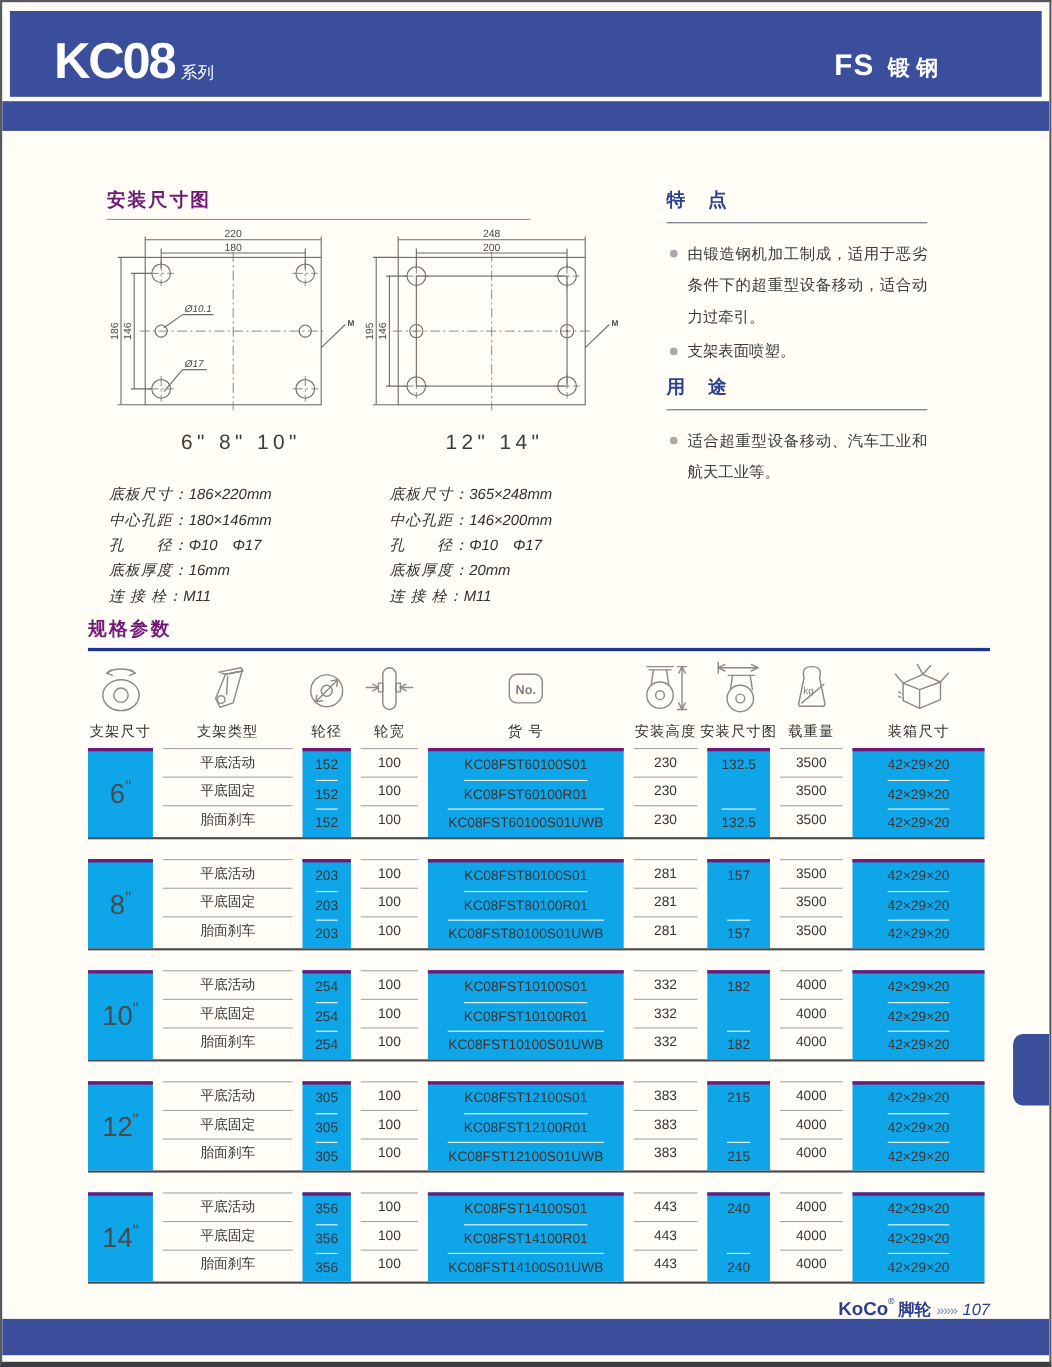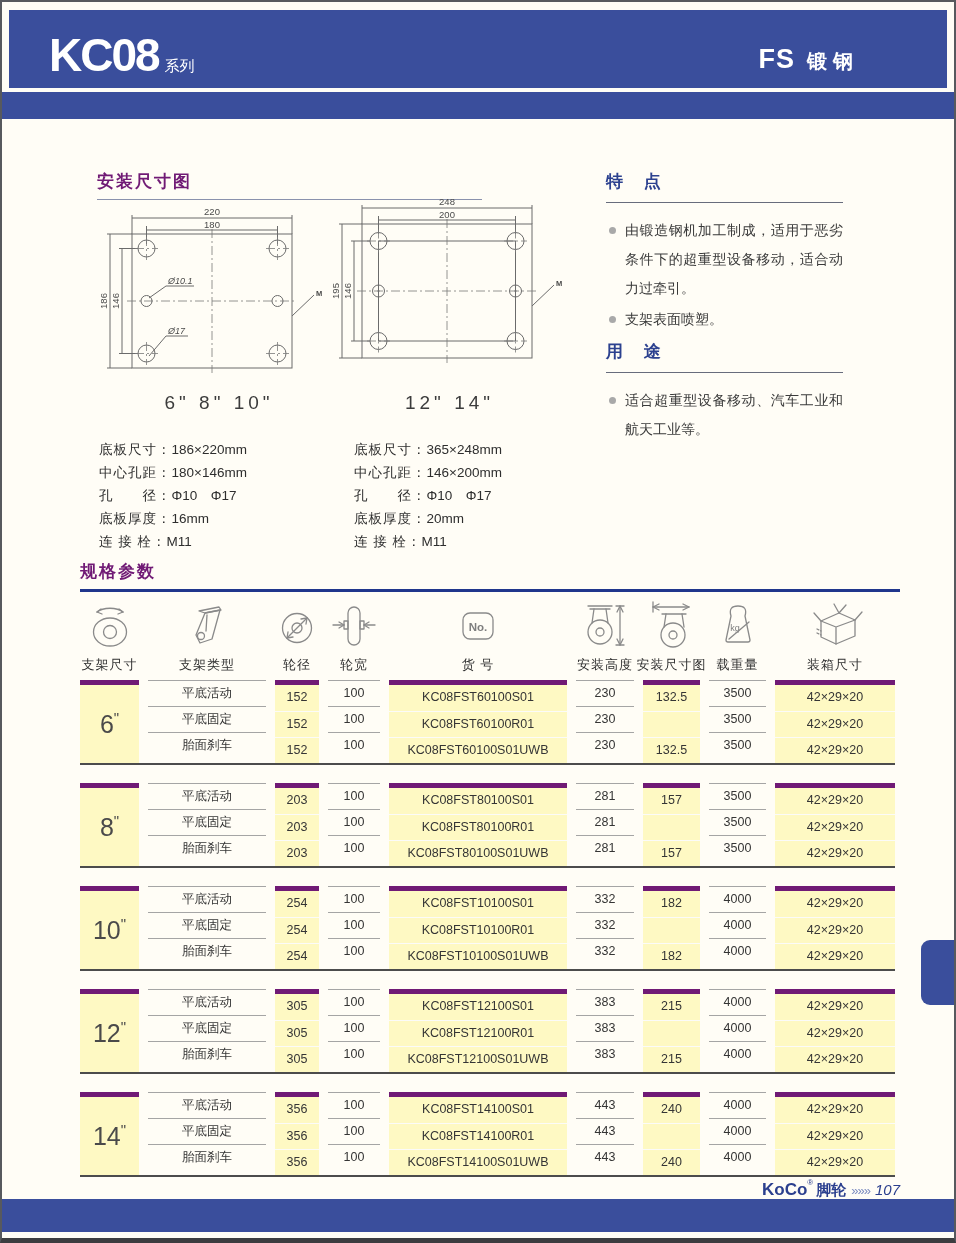--- a/index.html
+++ b/index.html
@@ -23,21 +23,21 @@
   .rule{position:absolute;height:1px;background:#8a92ad;}
   .rule.navy{height:3px;background:#20368c;}
 
   
   .diagram{position:absolute;}
   .diagram svg text{fill:#4a4a4a;font-family:"Liberation Sans","DejaVu Sans",sans-serif;}
   .dia-caption{position:absolute;text-align:center;font-size:19px;color:#3c3c3c;letter-spacing:4px;}
 
   
   .spec-list{position:absolute;font-size:13.5px;color:#2e2e2e;}
-  .spec-list .ln{height:23px;line-height:23px;white-space:pre;}
+  .spec-list .ln{height:23px;line-height:23px;white-space:pre;font-style:italic;}
   .spec-list .lab{letter-spacing:1px;}
 
   
   .aside-block{position:absolute;width:237px;}
   .aside-title{font-size:17px;font-weight:bold;color:#2c418f;letter-spacing:8px;}
   .aside-rule{height:1px;background:#676c7c;margin-top:9px;}
   .bullets{margin-top:13px;}
   .bullet-item{position:relative;padding-left:19px;font-size:14px;line-height:29px;
                color:#3a3a3a;text-align:justify;margin-bottom:2px;}
   .bullet-dot{position:absolute;left:3px;top:11px;width:7px;height:7px;border-radius:50%;
@@ -47,21 +47,21 @@
   .thead,.t-group{position:relative;display:flex;column-gap:9px;width:815px;}
   .c-size{width:59px;} .c-type{width:118px;} .c-dia{width:44px;} .c-wid{width:52px;}
   .c-no{width:178px;} .c-hgt{width:58px;} .c-rad{width:57px;} .c-load{width:57px;} .c-ctn{width:120px;}
   .thead{position:absolute;left:78px;top:597px;}
   .hcol{display:flex;flex-direction:column;align-items:center;}
   .hicon{height:52px;display:flex;align-items:flex-end;justify-content:flex-end;}
   .hlabel{margin-top:5px;font-size:13px;color:#303030;letter-spacing:1px;white-space:nowrap;}
   .tbody{position:absolute;left:78px;top:678px;}
   .t-group{margin-bottom:18px;border-bottom:2px solid #4c4c4c;}
   .col{display:flex;flex-direction:column;}
-  .col.gray{background:#fef9c3;border-top:5px solid #701a75;}
+  .col.gray{background:#0ea5e9;border-top:3px solid #701a75;align-items:center;}
   .cell{height:26px;line-height:25px;text-align:center;font-size:12.5px;color:#353535;}
   .col.white .cell{border-top:1px solid #a5a5a5;}
   .col.gray .cell + .cell{border-top:1px solid #fbfbf9;}
   .size-cell{height:78px;display:flex;align-items:center;justify-content:center;color:#4a4a4a;}
   .size-num{font-size:25px;}
   .size-inch{font-size:15px;vertical-align:top;position:relative;top:-7px;}
 
   
   .side-tab{position:absolute;right:0;top:938px;width:33px;height:65px;background:#3a4e9c;
             border-radius:9px 0 0 9px;}
@@ -145,21 +145,21 @@
       <line class="tline" x1="55" y1="152" x2="72" y2="132"></line>
         <line class="tline" x1="72" y1="132" x2="94" y2="132"></line>
       <text x="74" y="129.5" font-size="9" font-style="italic">Ø17</text>
 
       <line class="tline" x1="198" y1="112" x2="220" y2="91"></line>
       <text x="222" y="92" font-size="7.5" font-weight="bold">M</text>
     </svg>
   </div>
   <div class="dia-caption" style="left:92px;top:390px;width:250px;">6"  8"  10"</div>
 
-  <div class="diagram" style="left:330px;top:192px;">
+  <div class="diagram" style="left:330px;top:202px;">
     <svg width="235" height="188" viewBox="0 0 235 188">
       <rect class="tline" x="30" y="30" width="170" height="134"></rect>
       <rect class="tline" x="46.5" y="47" width="137" height="100"></rect>
       <line class="tdash" x1="25" y1="97" x2="205" y2="97"></line>
       <line class="tdash" x1="115" y1="25" x2="115" y2="169"></line>
 
       <line class="tline" x1="30" y1="14" x2="200" y2="14"></line>
       <line class="tline" x1="30" y1="11" x2="30" y2="30"></line>
         <line class="tline" x1="200" y1="11" x2="200" y2="30"></line>
       <text x="115" y="11" font-size="9.5" text-anchor="middle">248</text>

